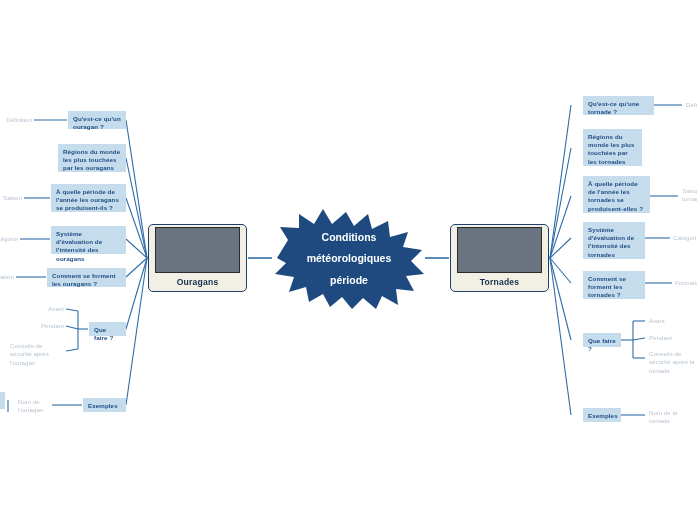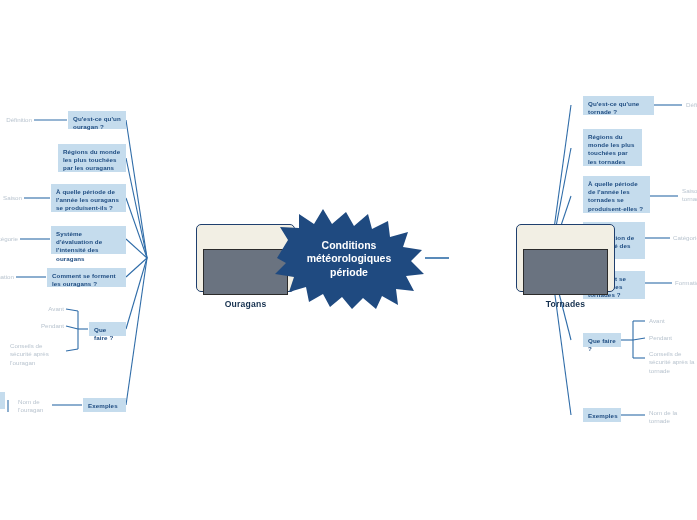--- a/index.html
+++ b/index.html
@@ -42,22 +42,21 @@
   .leaf.l{text-align:left;}
 
   
   .card{
     position:absolute;
     background:#f2efe4;
     border:1.6px solid #1f3f6e;
     border-radius:5px;
     box-sizing:border-box;
     z-index:6;
-    padding:24px 6px 4px 6px;
-    margin-left:48px;
+    padding:2px 6px 4px 6px;
   }
   .card .photo{
     width:100%;height:46px;
     border:1px solid #2b2b2b;
     box-sizing:border-box;
     position:relative;overflow:hidden;
     background:#6a7380;
   }
   .card .cap{
     text-align:center;
@@ -141,33 +140,33 @@
     </g>
   </svg>
 
   <div style="position:absolute;left:268px;top:206px;width:162px;height:106px;z-index:7;">
     <svg viewBox="0 0 162 106" width="162" height="106">
       <polygon fill="#1f4a80" points="
         9,52  20,34  12,21  31,22  31,8  46,18  55,3  64,18  78,6  86,20  100,8  104,23
         120,15  122,31  140,26  135,41  154,44  143,55  156,68  138,70  146,85  128,83
         130,99  114,90  108,103 95,92  84,103 74,91 62,101 55,88 41,96 38,81 21,86 26,71 7,68 18,57"></polygon>
     </svg>
-    <div style="position:absolute;left:0;top:0;width:162px;height:106px;display:flex;flex-direction:column;align-items:center;justify-content:center;color:#ffffff;font-weight:bold;font-size:10.5px;line-height:13.5px;text-align:center;">
+    <div style="position:absolute;left:0;top:0;width:162px;height:106px;display:flex;flex-direction:column;align-items:center;justify-content:center;color:#ffffff;font-weight:bold;font-size:10.5px;line-height:13.5px;text-align:center;gap:8px;">
       <span>Conditions</span>
       <span>météorologiques</span>
       <span>période</span>
     </div>
   </div>
 
   <div class="card" style="left:148px;top:224px;width:99px;height:68px;">
     <div class="photo ph-hurricane"></div>
     <div class="cap">Ouragans</div>
   </div>
 
-  <div class="card" style="left:468px;top:224px;width:99px;height:68px;">
+  <div class="card" style="left:450px;top:224px;width:99px;height:68px;">
     <div class="photo ph-tornado"></div>
     <div class="cap">Tornades</div>
   </div>
 
   <div class="topic" style="left:68px;top:111px;width:58px;height:18px;">Qu'est-ce qu'un ouragan ?</div>
 
   <div class="topic" style="left:58px;top:144px;width:68px;height:28px;">Régions du monde les plus touchées par les ouragans</div>
 
   <div class="topic" style="left:51px;top:184px;width:75px;height:28px;">À quelle période de l'année les ouragans se produisent-ils ?</div>
 

